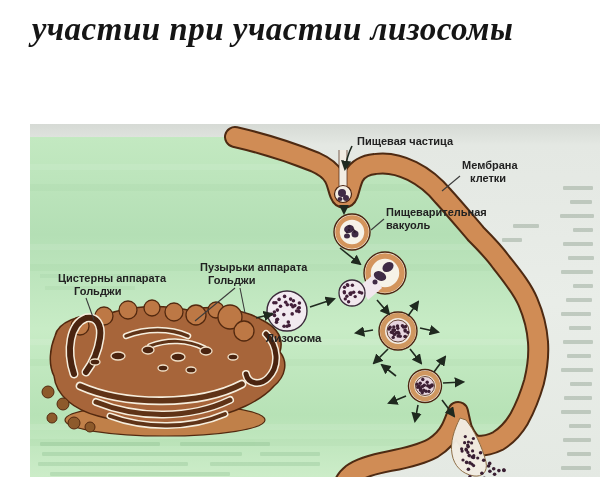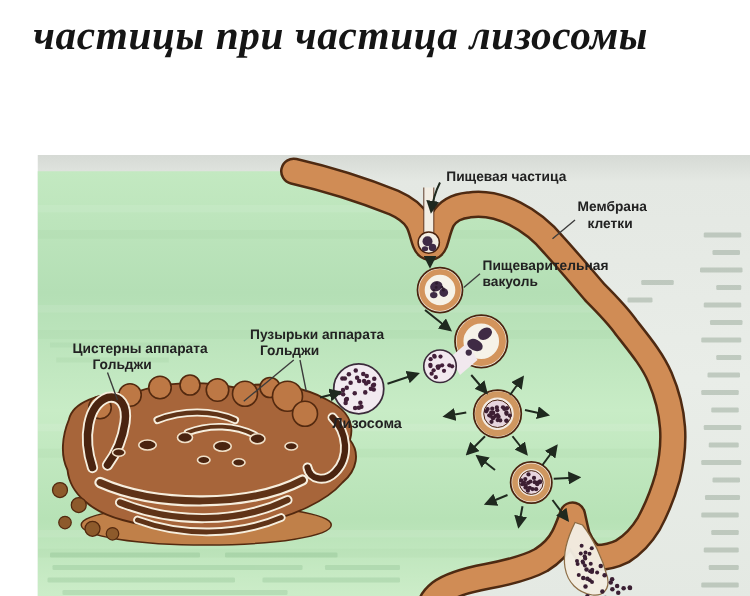--- a/index.html
+++ b/index.html
@@ -15,21 +15,21 @@
   .arrow{stroke:var(--c-arrow,#1f291f);stroke-width:1.6;fill:none;marker-end:url(#ah);}
   .pline{stroke:#3c3c3c;stroke-width:1.1;fill:none;}
   .band-out{stroke:var(--c-membrane_outline,#4e2a12);stroke-width:22;fill:none;stroke-linecap:round;stroke-linejoin:round;}
   .band-in{stroke:var(--c-membrane,#d08c55);stroke-width:18;fill:none;stroke-linecap:round;stroke-linejoin:round;}
   .gdk{stroke:#53290f;}
 </style>
 </head>
 <body>
 
 <div class="title">
-  <div>частицы при частица лизосомы</div>
+  <div>участии при участии лизосомы</div>
 </div>
 
 <div class="figure">
 <svg width="570" height="357" viewBox="0 0 570 357">
   <defs>
     <linearGradient id="bgGrad" x1="0" y1="0" x2="0" y2="1">
       <stop offset="0" stop-color="#d6dad5"></stop>
       <stop offset="0.06" stop-color="#e4e8e3"></stop>
       <stop offset="0.5" stop-color="#e9ede8"></stop>
       <stop offset="1" stop-color="#e4e9e3"></stop>

